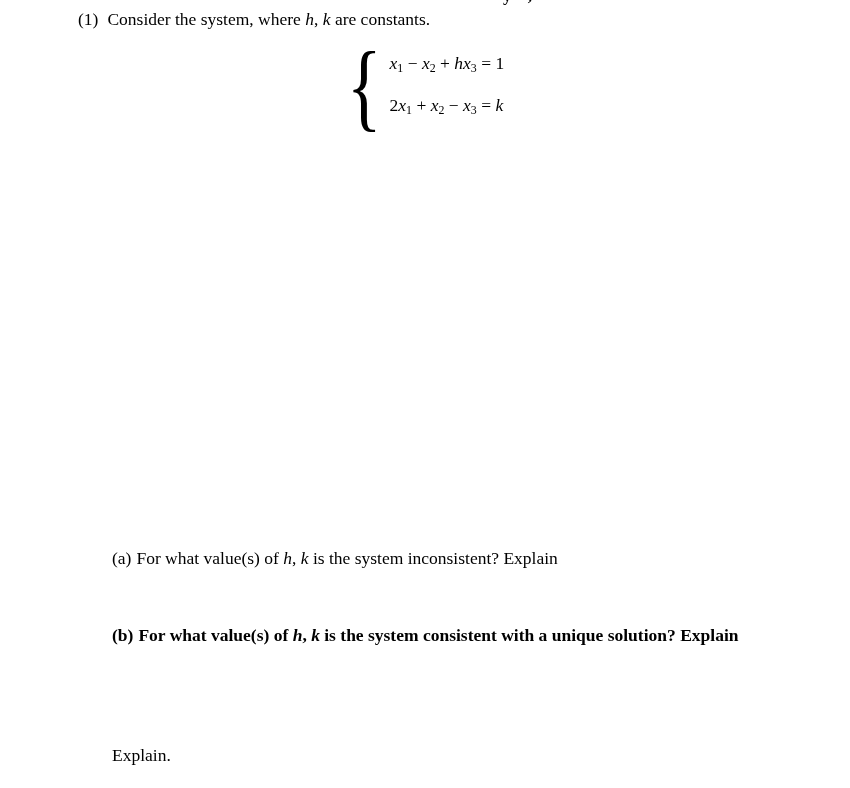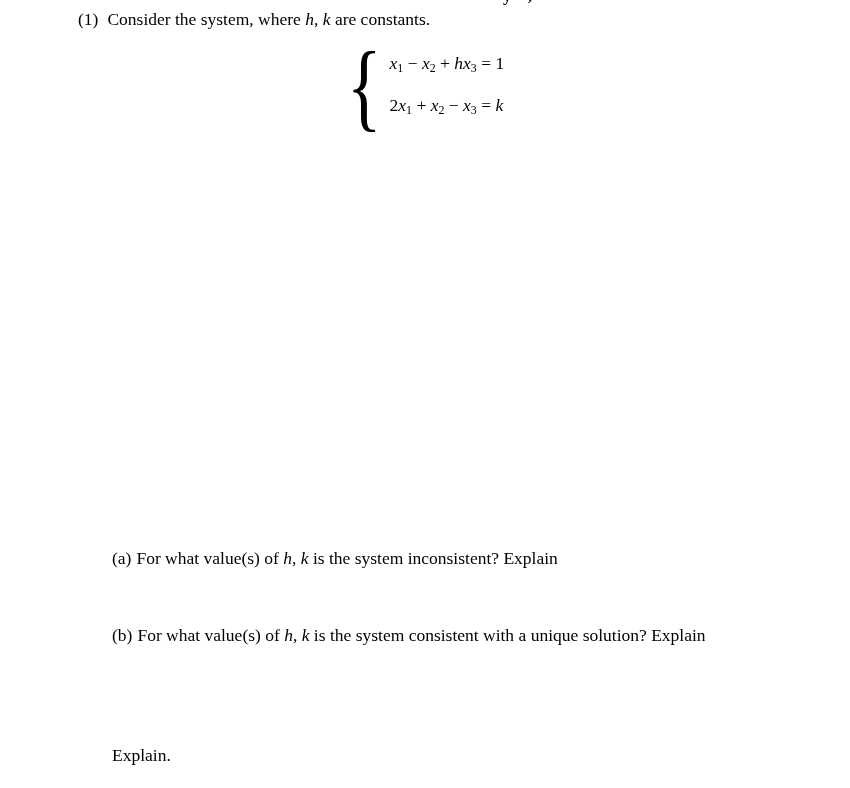--- a/index.html
+++ b/index.html
@@ -73,21 +73,21 @@
   }
 
   
   .part {
     left: 112px;
     font-size: 17.5px;
     line-height: 23px;
     width: 732px;
   }
   .part-a { top: 527px; margin-top: 20px; }
-  .part-b { top: 624px; }
+  .part-b { top: 624px; font-weight: bold; }
   .part-c { top: 744px; }
   .part .firstline { white-space: nowrap; }
   .part .plabel { display: inline; margin-right: 5px; }
 
   
   .mi { font-style: italic; }
   .msub {
     font-size: 68%;
     vertical-align: -0.25em;
     font-style: italic;

